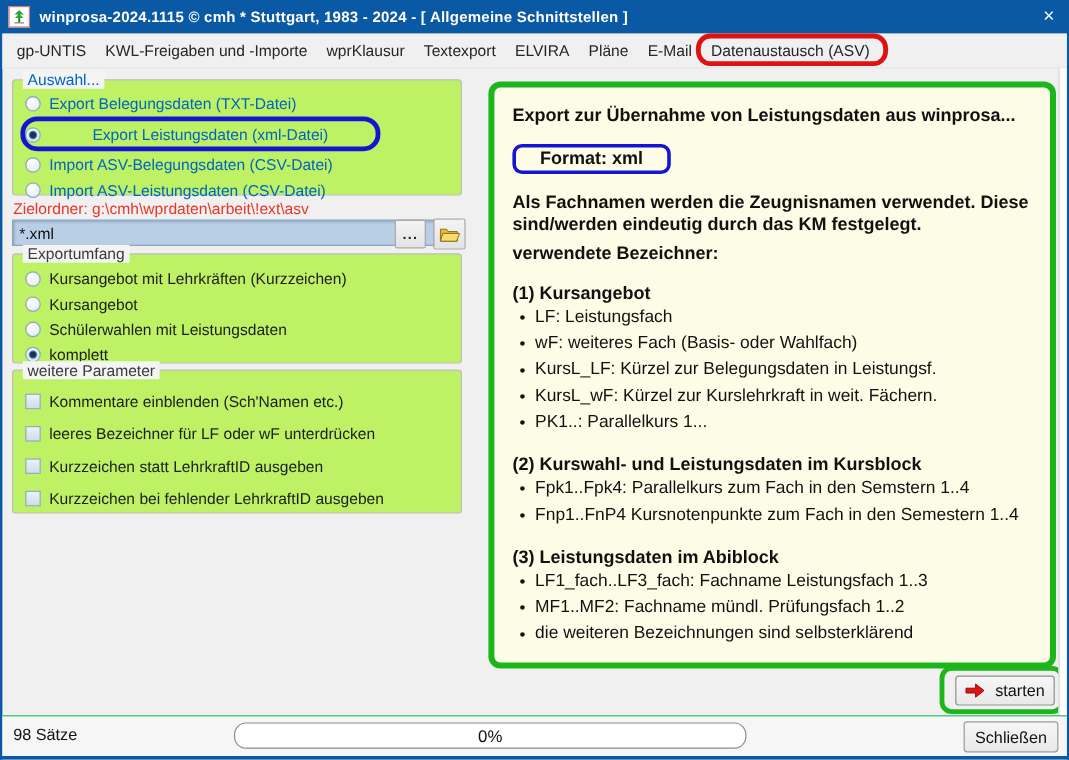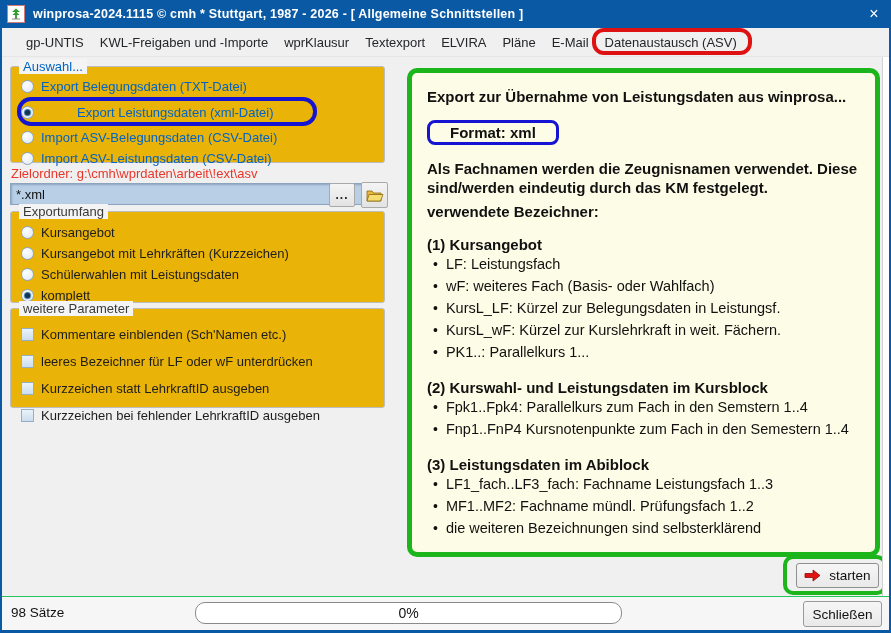--- a/index.html
+++ b/index.html
@@ -8,26 +8,26 @@
 
   .window { position:absolute; inset:0; border-left:2px solid #0a59a4; border-right:2px solid #0a59a4; border-bottom:3px solid #0a59a4; }
 
   
   .titlebar { position:absolute; left:-2px; right:-2px; top:0; height:28px; background:#0a59a4; display:flex; align-items:center; color:#fff; }
   .app-icon { width:18px; height:18px; margin:0 8px 0 7px; background:#fff; border:1px solid #d27b7b; display:flex; align-items:center; justify-content:center; }
   .title-text { font-size:12.5px; font-weight:600; letter-spacing:.2px; white-space:nowrap; }
   .close-btn { margin-left:auto; width:34px; height:28px; display:flex; align-items:center; justify-content:center; font-size:16px; cursor:default; }
 
   
-  .menubar { position:absolute; left:0; right:0; top:28px; height:29px; background:#f0f0f0; display:flex; align-items:stretch; padding-left:16px; border-bottom:1px solid #e6e6e6; }
+  .menubar { position:absolute; left:0; right:0; top:28px; height:29px; background:#f0f0f0; display:flex; align-items:stretch; padding-left:4px; border-bottom:1px solid #e6e6e6; }
   .menu-item { display:flex; align-items:center; padding:0 8px; font-size:13px; color:#24262a; white-space:nowrap; position:relative; }
   .ring-red { position:absolute; left:-5px; right:-7px; top:0px; bottom:1px; border:4px solid #de1212; border-radius:12px; pointer-events:none; }
 
   
-  .groupbox { position:absolute; border:1px solid #bdbdbd; border-radius:3px; background:#eab308; }
+  .groupbox { position:absolute; border:1px solid #bdbdbd; border-radius:3px; background:#bef264; }
   .group-caption { position:absolute; top:-8px; left:8px; padding:0 4px; font-size:13px; background:#f4f4f4; }
   .caption-blue { color:#0063c6; }
   .caption-dark { color:#3a3a3a; }
 
   .opt-row { display:flex; align-items:center; gap:7px; height:21px; margin-left:10px; position:relative; }
   .radio { width:13px; height:13px; border-radius:50%; border:1px solid #8fa6ba; background:radial-gradient(circle at 35% 30%, #ffffff, #dce8f2); flex:0 0 13px; position:relative; }
   .radio.checked::after { content:""; position:absolute; left:3px; top:3px; width:5px; height:5px; border-radius:50%; background:#17344f; box-shadow:0 0 1px 1px #2d6aa0; }
   .checkbox { width:13px; height:13px; border:1px solid #93aec5; background:linear-gradient(#eaf3fb, #cbdded); flex:0 0 13px; }
   .lbl-blue { font-size:13px; color:#0063c6; }
   .lbl-dark { font-size:13px; color:#1d1d1d; }
@@ -69,21 +69,21 @@
 
   <div class="titlebar">
     <div class="app-icon">
       <svg width="14" height="14" viewBox="0 0 14 14">
         <line x1="7" y1="4" x2="7" y2="12" stroke="#1b7a1b" stroke-width="1.6"></line>
         <path d="M3 5 L7 1.5 L11 5 Z" fill="#2da12d"></path>
         <path d="M3.5 8 L7 4.5 L10.5 8 Z" fill="#2da12d"></path>
         <line x1="3" y1="12" x2="11" y2="12" stroke="#888" stroke-width="1"></line>
       </svg>
     </div>
-    <span class="title-text">winprosa-2024.1115 © cmh * Stuttgart, 1987 - 2026 - [ Allgemeine Schnittstellen ]</span>
+    <span class="title-text">winprosa-2024.1115 © cmh * Stuttgart, 1983 - 2024 - [ Allgemeine Schnittstellen ]</span>
     <div class="close-btn">×</div>
   </div>
 
   <div class="menubar">
     <div class="menu-item">gp-UNTIS</div>
     <div class="menu-item">KWL-Freigaben und -Importe</div>
     <div class="menu-item">wprKlausur</div>
     <div class="menu-item">Textexport</div>
     <div class="menu-item">ELVIRA</div>
     <div class="menu-item">Pläne</div>
@@ -125,38 +125,38 @@
       <path d="M1 3 L6 3 L7.5 5 L15 5 L15 13 L1 13 Z" fill="#e8b93c" stroke="#8a6a10" stroke-width="0.8"></path>
       <path d="M3 6.5 L17 6.5 L14.5 13 L1 13 Z" fill="#f7dc6f" stroke="#8a6a10" stroke-width="0.8"></path>
     </svg>
   </div>
 
   <div class="groupbox" style="left:8px; top:211px; width:375px; height:92px;">
     <span class="group-caption caption-dark">Exportumfang</span>
     <div style="padding-top:10px;">
       <div class="opt-row">
         <span class="radio"></span>
+        <span class="lbl-dark">Kursangebot mit Lehrkräften (Kurzzeichen)</span>
+      </div>
+      <div class="opt-row">
+        <span class="radio"></span>
         <span class="lbl-dark">Kursangebot</span>
-      </div>
-      <div class="opt-row">
-        <span class="radio"></span>
-        <span class="lbl-dark">Kursangebot mit Lehrkräften (Kurzzeichen)</span>
       </div>
       <div class="opt-row">
         <span class="radio"></span>
         <span class="lbl-dark">Schülerwahlen mit Leistungsdaten</span>
       </div>
       <div class="opt-row">
         <span class="radio checked"></span>
         <span class="lbl-dark">komplett</span>
       </div>
     </div>
   </div>
 
-  <div class="groupbox" style="left:8px; top:308px; width:375px; height:100px;">
+  <div class="groupbox" style="left:8px; top:308px; width:375px; height:120px;">
     <span class="group-caption caption-dark">weitere Parameter</span>
     <div style="padding-top:12px;">
       <div class="opt-row" style="height:27px;">
         <span class="checkbox"></span>
         <span class="lbl-dark">Kommentare einblenden (Sch'Namen etc.)</span>
       </div>
       <div class="opt-row" style="height:27px;">
         <span class="checkbox"></span>
         <span class="lbl-dark">leeres Bezeichner für LF oder wF unterdrücken</span>
       </div>

